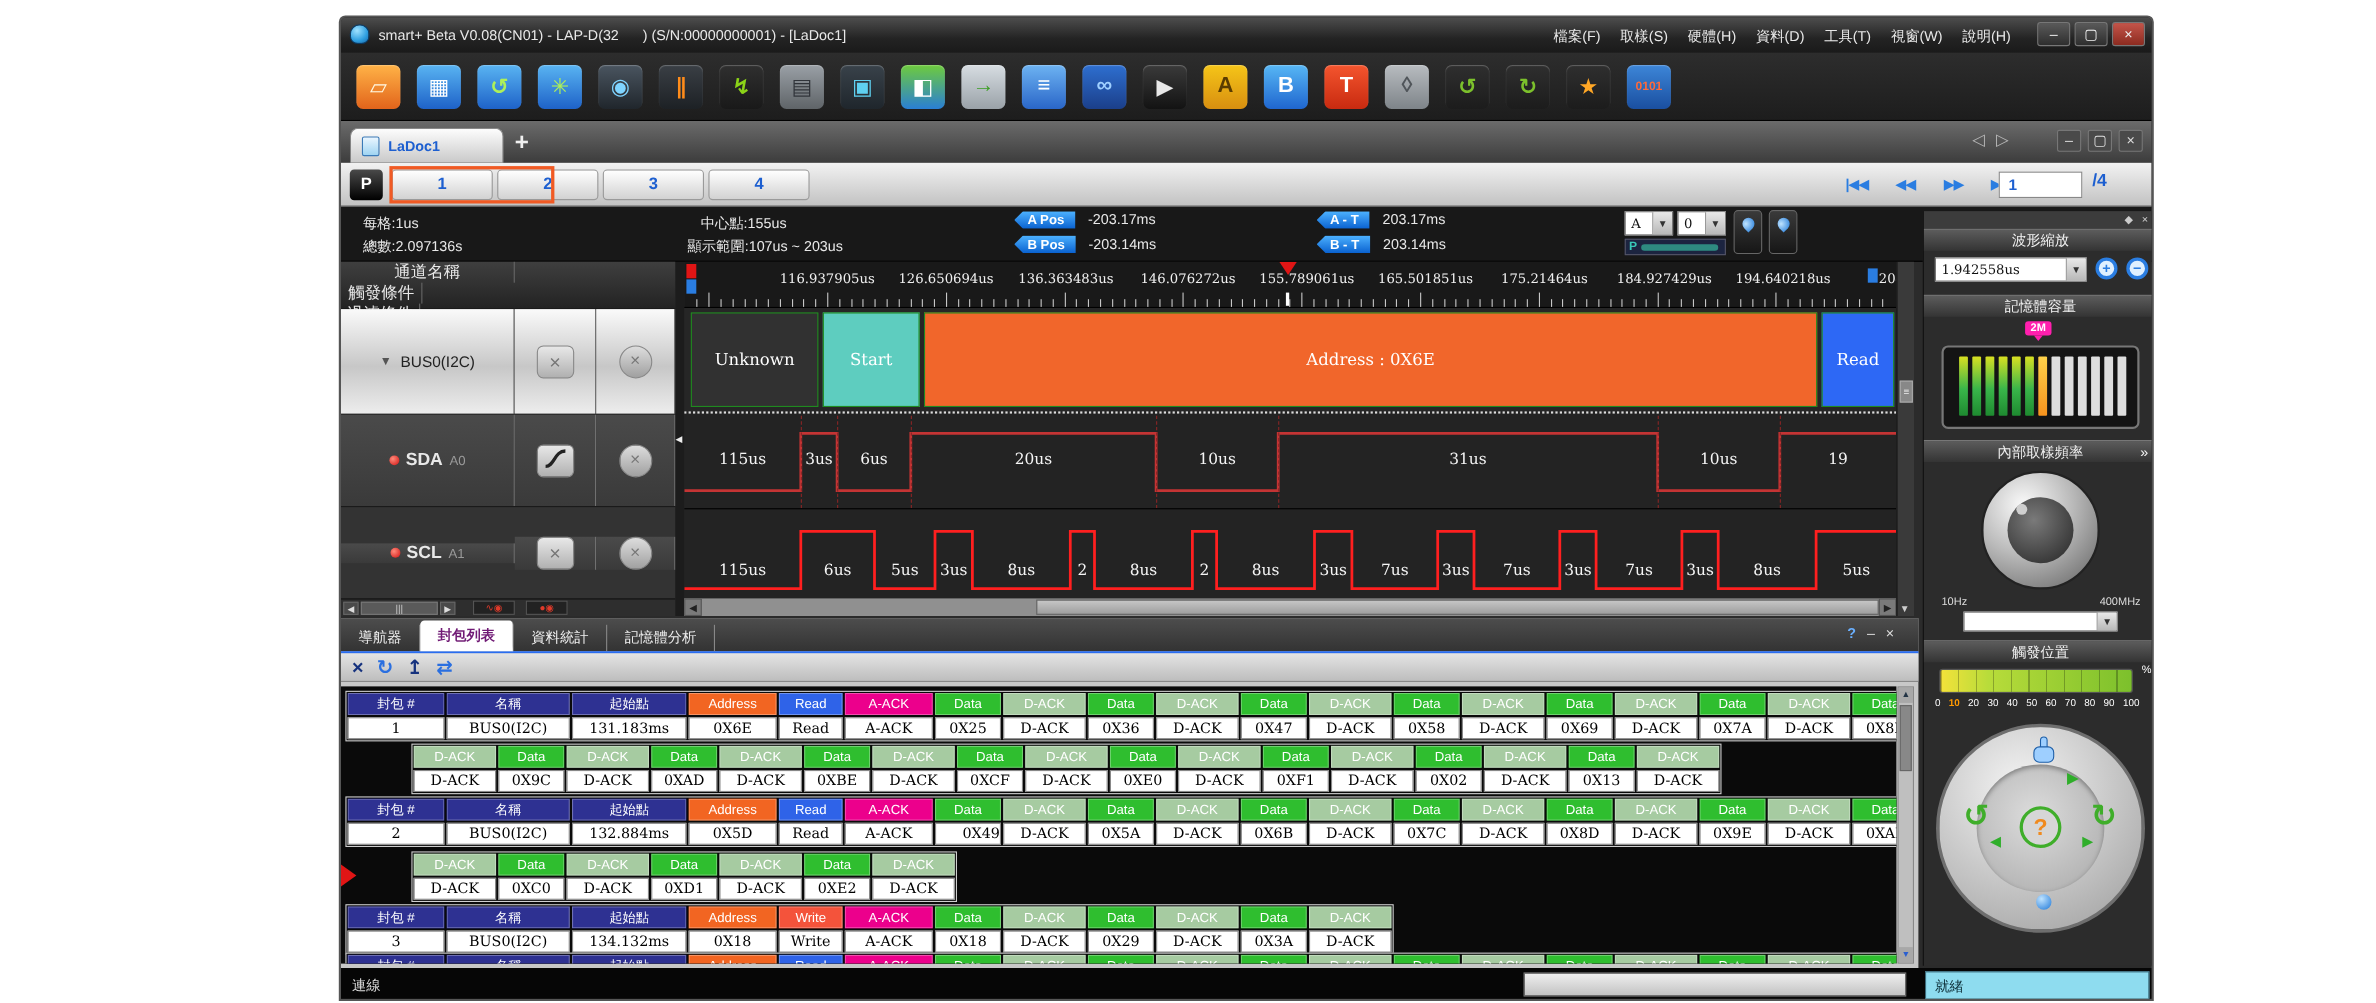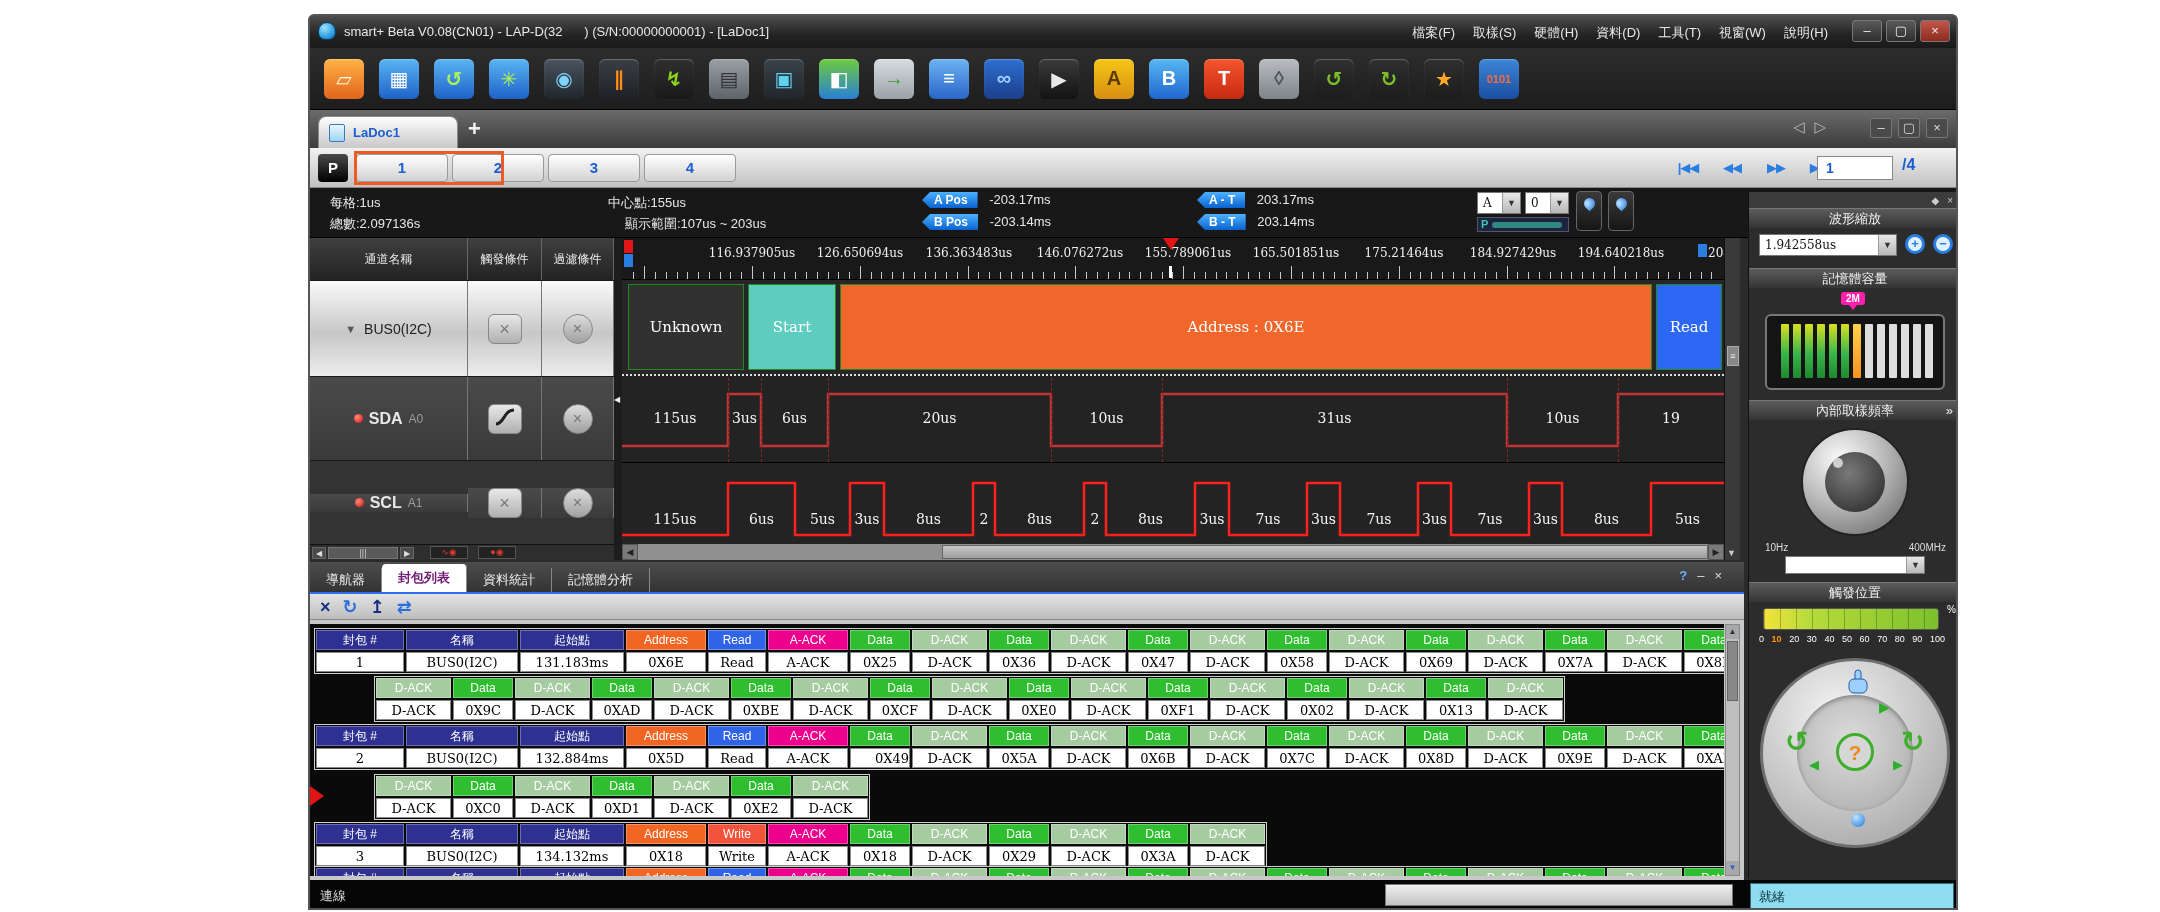--- a/index.html
+++ b/index.html
@@ -53,21 +53,21 @@
   
   #infobar{left:0;top:172px;width:100%;height:50px;background:#181818;color:#e8e8e8;font-size:13px;
            border-bottom:1px solid #000;}
   .tag{display:inline-block;background:linear-gradient(#4db2ff,#0a62d0);color:#fff;font-weight:bold;
        font-size:12px;padding:1px 10px 1px 12px;clip-path:polygon(8px 0,100% 0,100% 100%,8px 100%,0 50%);}
   .pin{width:26px;height:40px;background:linear-gradient(#3a3a3a,#161616);border:1px solid #666;border-radius:4px;}
   .pin::after{content:"";position:absolute;left:7px;top:6px;width:11px;height:11px;border-radius:50% 50% 50% 0;
               transform:rotate(-45deg);background:radial-gradient(circle at 35% 35%,#bfe3ff,#1e78d8);}
   
   #chpanel{left:0;top:222px;width:304px;height:322px;background:#333;}
-  .chhead{display:flex;height:42px;background:linear-gradient(#3f3f3f,#232323);color:#e8e8e8;font-size:12px;}
+  .chhead{display:flex;height:42px;background:linear-gradient(#3f3f3f,#232323);color:#e8e8e8;font-size:15px;flex-direction:column;}
   .chhead div{display:flex;align-items:center;justify-content:center;border-right:1px solid #666;}
   .chrow{display:flex;border-top:1px solid #1a1a1a;}
   .cell{display:flex;align-items:center;justify-content:center;border-right:1px solid #777;}
   .busrowbg{background:linear-gradient(#fafafa,#c7c7c7 55%,#ededed);color:#222;}
   .sigrowbg{background:linear-gradient(#4a4a4a,#3a3a3a);color:#e8e8e8;}
   .sqicon{width:34px;height:30px;border-radius:6px;background:linear-gradient(#e8e8e8,#b0b0b0);
           border:1px solid #888;color:#777;font-size:18px;text-align:center;line-height:28px;}
   .circicon{width:30px;height:30px;border-radius:50%;background:linear-gradient(#ddd,#a0a0a0);
             border:1px solid #888;color:#777;font-size:16px;text-align:center;line-height:28px;}
   .reddot{width:9px;height:9px;border-radius:50%;background:radial-gradient(circle at 35% 35%,#ff8a7a,#d01010);margin-right:6px;}
@@ -253,21 +253,21 @@
           <div class="pnav">▶▶</div>
           <div class="pnav">▶▶|</div>
         </div>
     <div id="pageinput" class="abs">1</div>
     <div id="pagetotal" class="abs">/4</div>
   </div>
 
   <div id="infobar" class="abs">
     <div class="abs" style="left:20px;top:6px;">每格:1us</div>
     <div class="abs" style="left:20px;top:27px;text-align:right;">總數:2.097136s</div>
-    <div class="abs" style="left:298px;top:6px;">中心點:155us</div>
+    <div class="abs" style="left:327px;top:6px;">中心點:155us</div>
     <div class="abs" style="left:315px;top:27px;">顯示範圍:107us ~ 203us</div>
     <div class="abs" style="left:612px;top:4px;"><span class="tag">A Pos</span>
       <span style="margin-left:8px;">-203.17ms</span></div>
     <div class="abs" style="left:612px;top:26px;"><span class="tag">B Pos</span>
       <span style="margin-left:8px;">-203.14ms</span></div>
     <div class="abs" style="left:887px;top:4px;"><span class="tag">A - T</span>
       <span style="margin-left:8px;">203.17ms</span></div>
     <div class="abs" style="left:887px;top:26px;"><span class="tag">B - T</span>
       <span style="margin-left:8px;">203.14ms</span></div>
     <div class="abs wselect" style="left:1167px;top:4px;width:44px;">

